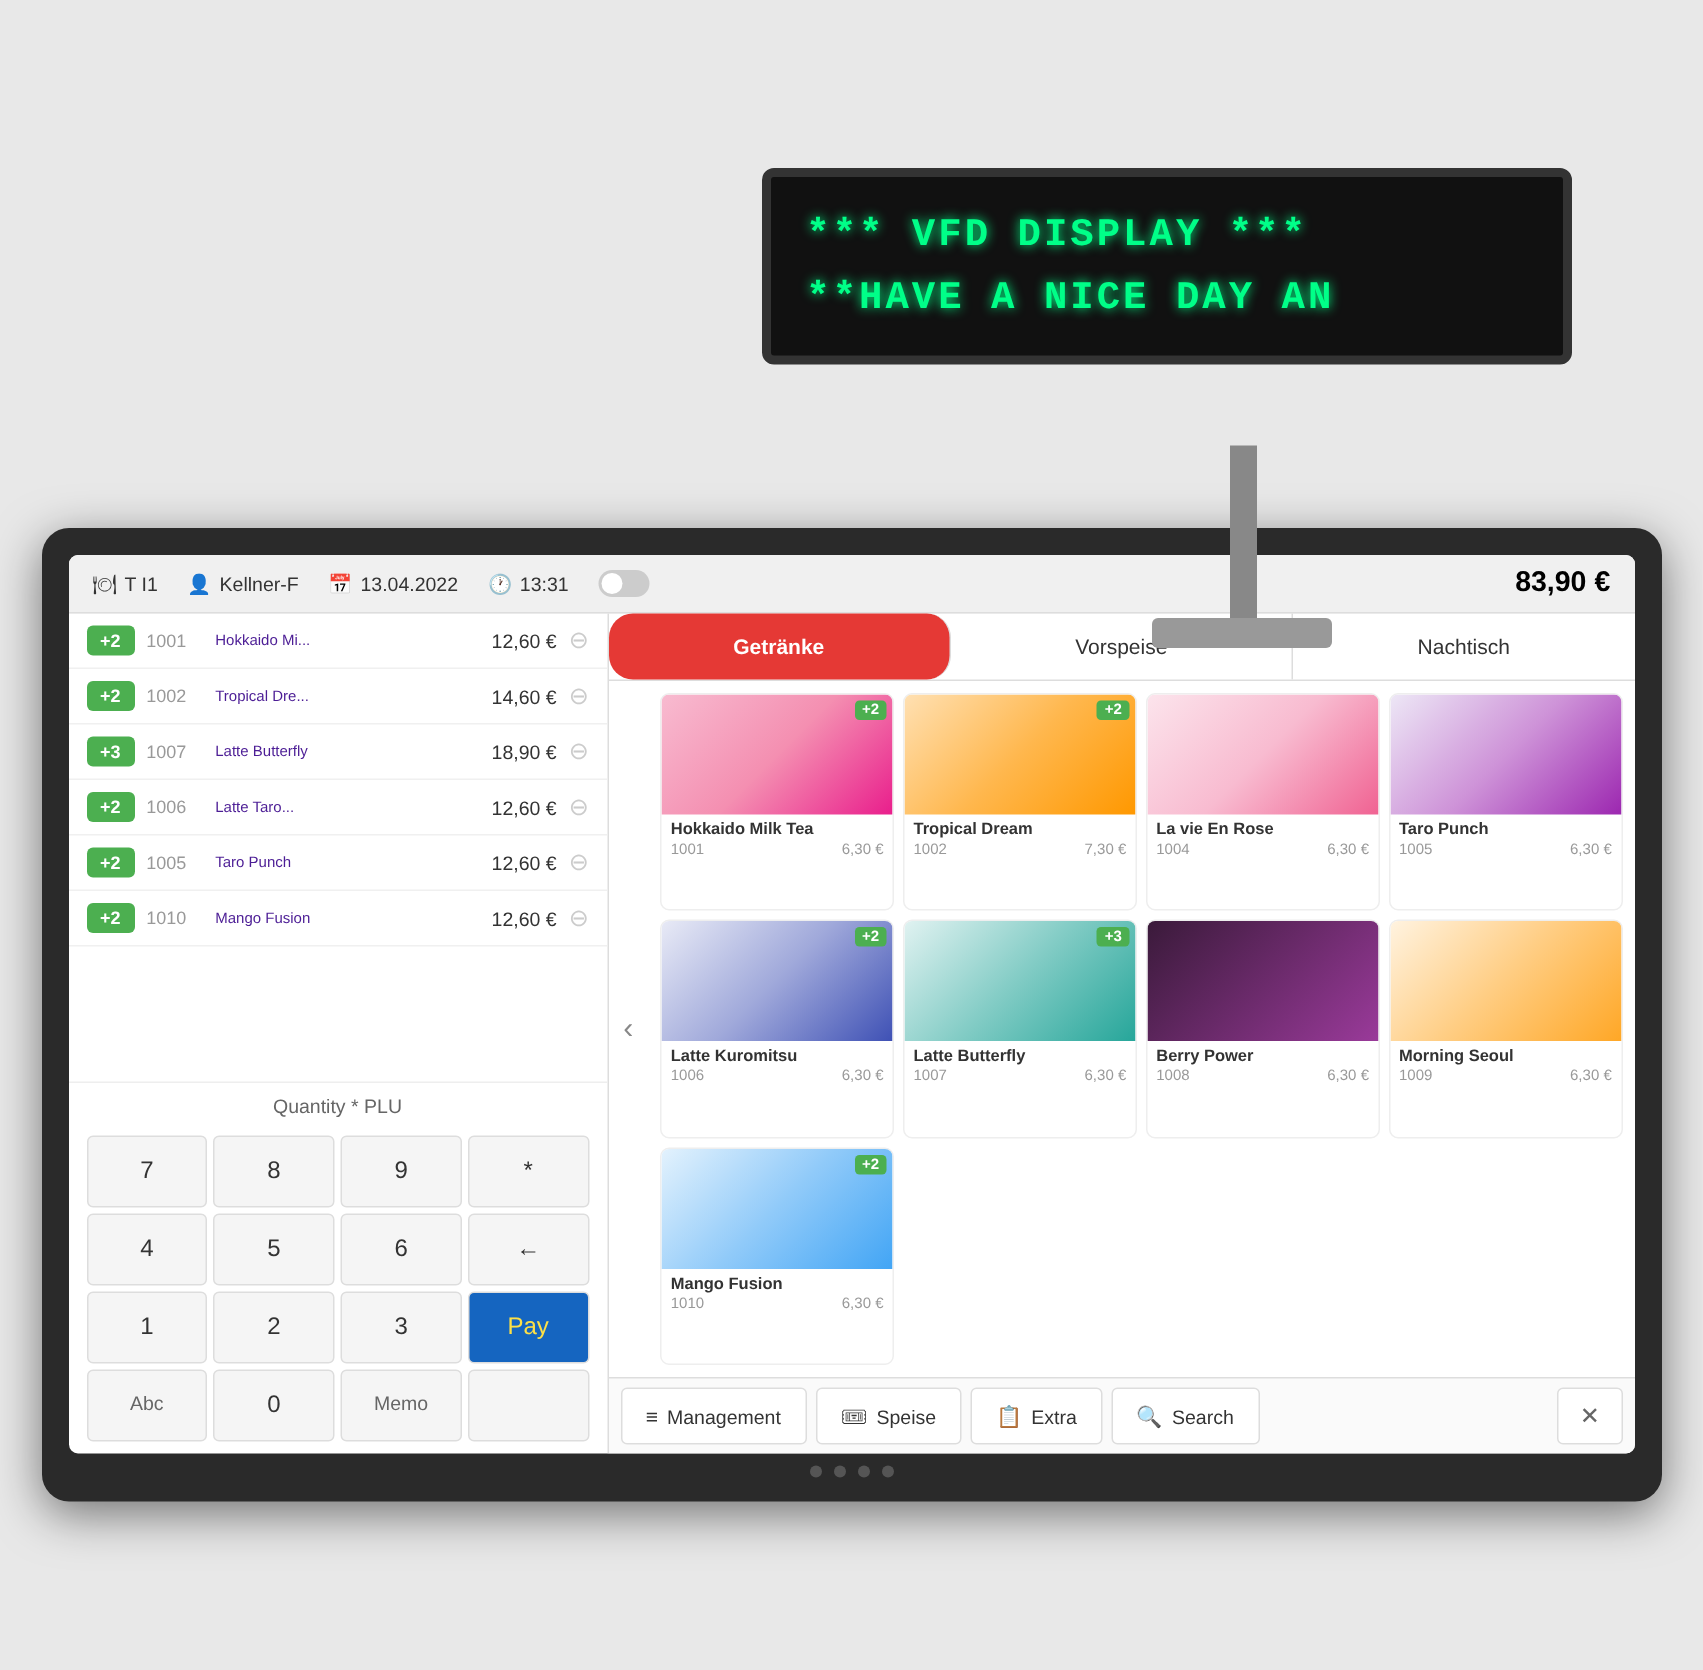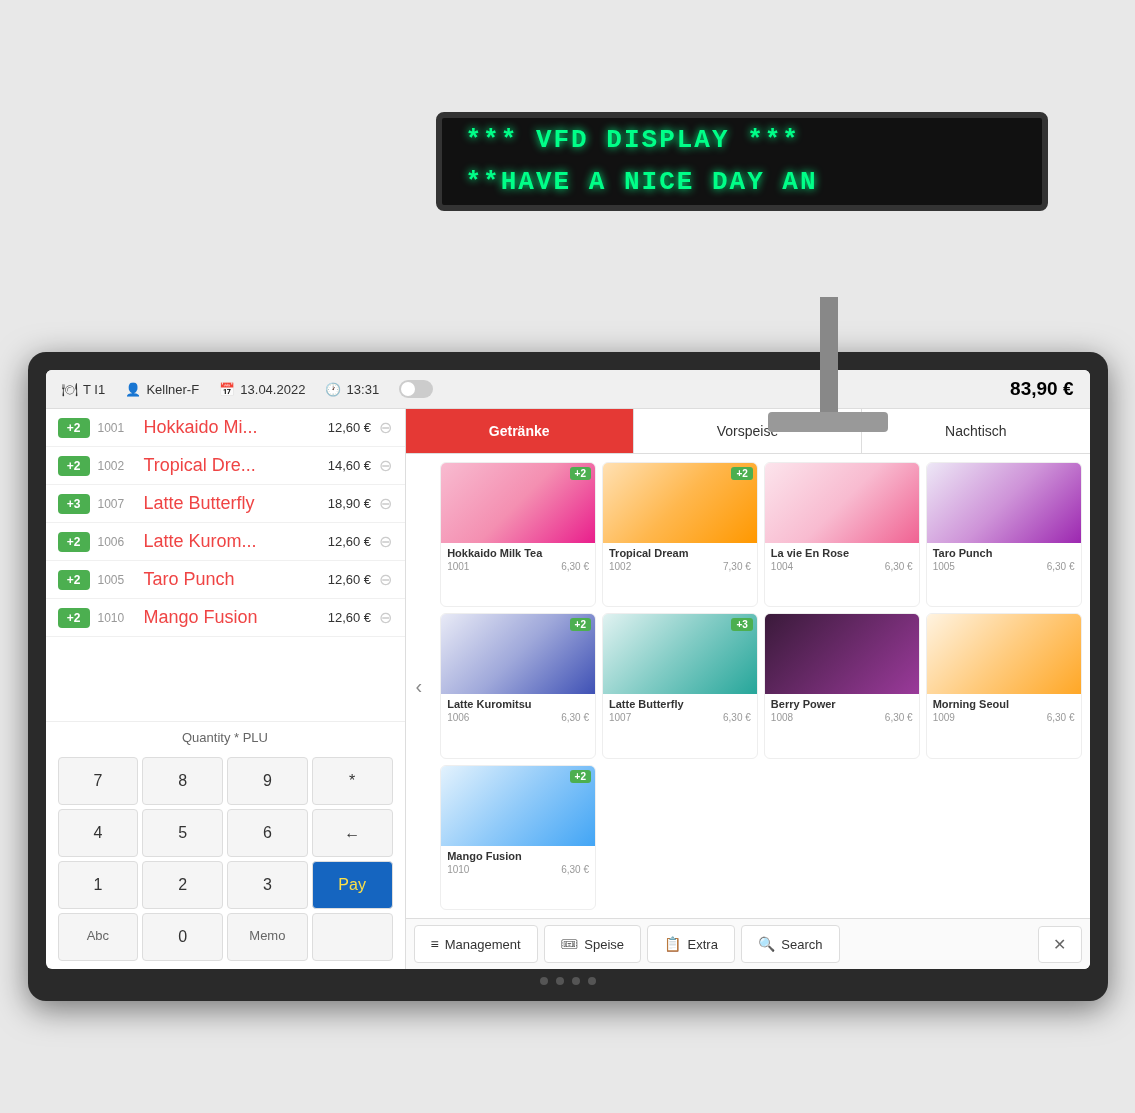--- a/index.html
+++ b/index.html
@@ -18,25 +18,25 @@
       display: flex;
       flex-direction: column;
       align-items: center;
     }
 
     
     .vfd-display {
       position: absolute;
       top: 0;
       right: 60px;
-      width: 612px;
+      width: 540px;
       background: #111;
       border: 6px solid #333;
       border-radius: 8px;
-      padding: 2px 24px;
+      padding: 18px 24px;
       z-index: 10;
     }
     .vfd-text {
       font-family: 'Courier New', monospace;
       color: #00ff88;
       font-size: 26px;
       font-weight: bold;
       line-height: 1.6;
       letter-spacing: 2px;
       text-shadow: 0 0 8px #00ff88;
@@ -154,22 +154,22 @@
       min-width: 32px;
       text-align: center;
     }
     .item-code {
       font-size: 12px;
       color: #999;
       min-width: 38px;
     }
     .item-name {
       flex: 1;
-      font-size: 18px;
-      color: #ef4444;
+      font-size: 10px;
+      color: #4c1d95;
     }
     .item-price {
       font-size: 13px;
       color: #333;
       min-width: 58px;
       text-align: right;
     }
     .item-remove {
       color: #ccc;
       font-size: 16px;
@@ -230,20 +230,21 @@
       text-align: center;
       font-size: 14px;
       cursor: pointer;
       color: #333;
       border-right: 1px solid #ddd;
     }
     .cat-tab.active {
       background: #e53935;
       color: white;
       font-weight: bold;
+      border-radius: 16px;
     }
     .cat-tab:last-child { border-right: none; }
 
     
     .product-grid-wrapper {
       flex: 1;
       display: flex;
       overflow: hidden;
     }
     .nav-arrow {
@@ -429,21 +430,21 @@
               <div class="order-item">
     <span class="qty-badge">+3</span>
     <span class="item-code">1007</span>
     <span class="item-name">Latte Butterfly</span>
     <span class="item-price">18,90 €</span>
     <span class="item-remove">⊖</span>
   </div>
               <div class="order-item">
     <span class="qty-badge">+2</span>
     <span class="item-code">1006</span>
-    <span class="item-name">Latte Kurom...</span>
+    <span class="item-name">Latte Taro...</span>
     <span class="item-price">12,60 €</span>
     <span class="item-remove">⊖</span>
   </div>
               <div class="order-item">
     <span class="qty-badge">+2</span>
     <span class="item-code">1005</span>
     <span class="item-name">Taro Punch</span>
     <span class="item-price">12,60 €</span>
     <span class="item-remove">⊖</span>
   </div>

